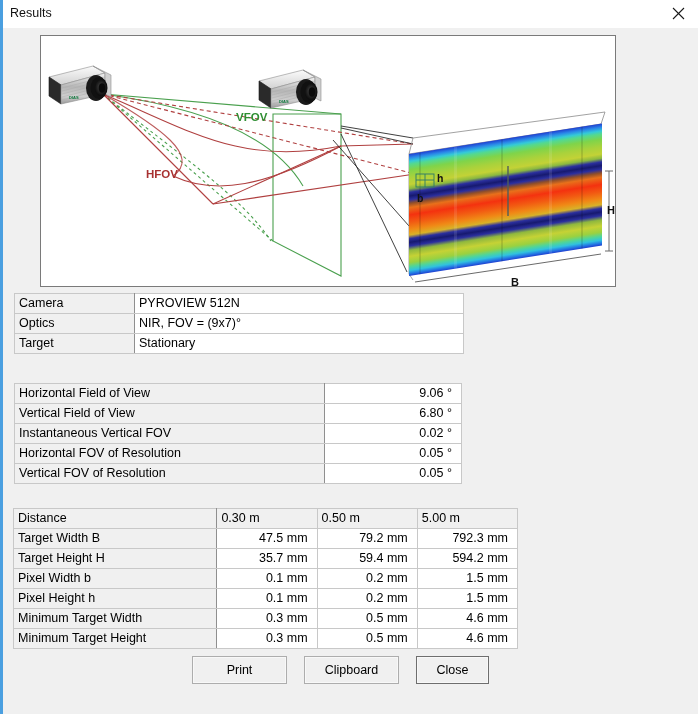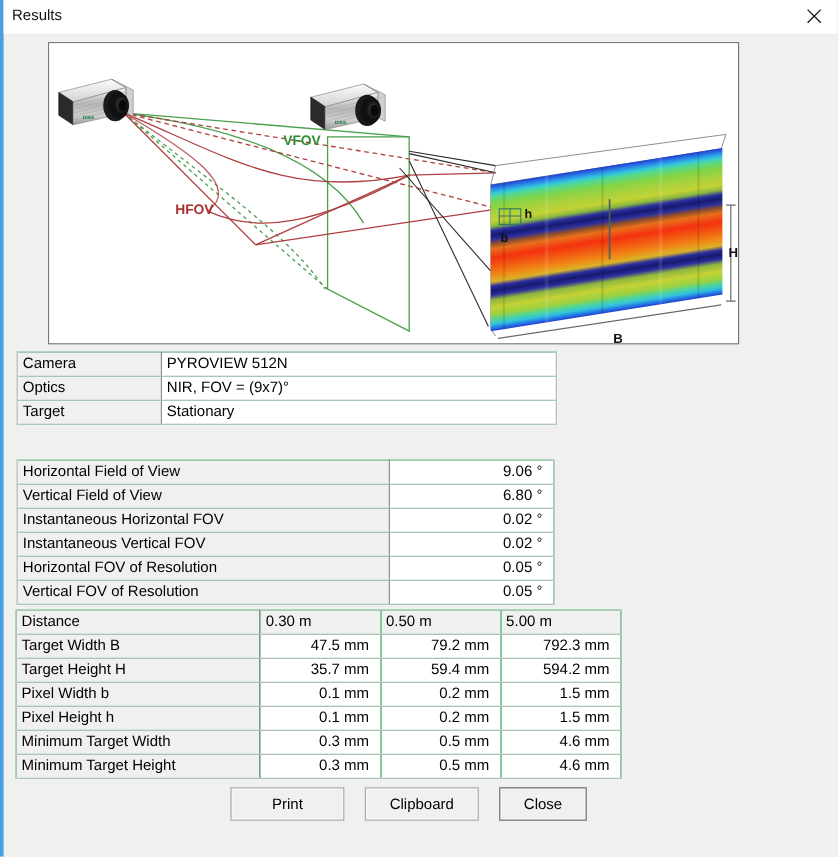--- a/index.html
+++ b/index.html
@@ -66,21 +66,21 @@
     overflow: hidden;
     margin-left: 28px;
   }
   #diagram-svg { display: block; }
 
   
   .tbl {
     position: absolute;
     border-collapse: collapse;
     border: 1px solid #8f8f8f;
-    background: #22c55e;
+    background: #737373;
     table-layout: fixed;
     font-size: 12.5px;
     padding-left: 31px;
   }
   .tbl td {
     border: 1px solid #c8c8c8;
     padding: 0 4px;
     height: 19px;
     line-height: 19px;
     white-space: nowrap;
@@ -366,24 +366,20 @@
     <tbody>
       <tr>
         <td class="lbl">Horizontal Field of View</td>
         <td class="val">9.06 °</td>
       </tr>
       <tr>
         <td class="lbl">Vertical Field of View</td>
         <td class="val">6.80 °</td>
       </tr>
       <tr>
-        <td class="lbl">Instantaneous Horizontal FOV</td>
-        <td class="val">0.02 °</td>
-      </tr>
-      <tr>
         <td class="lbl">Instantaneous Vertical FOV</td>
         <td class="val">0.02 °</td>
       </tr>
       <tr>
         <td class="lbl">Horizontal FOV of Resolution</td>
         <td class="val">0.05 °</td>
       </tr>
       <tr>
         <td class="lbl">Vertical FOV of Resolution</td>
         <td class="val">0.05 °</td>

